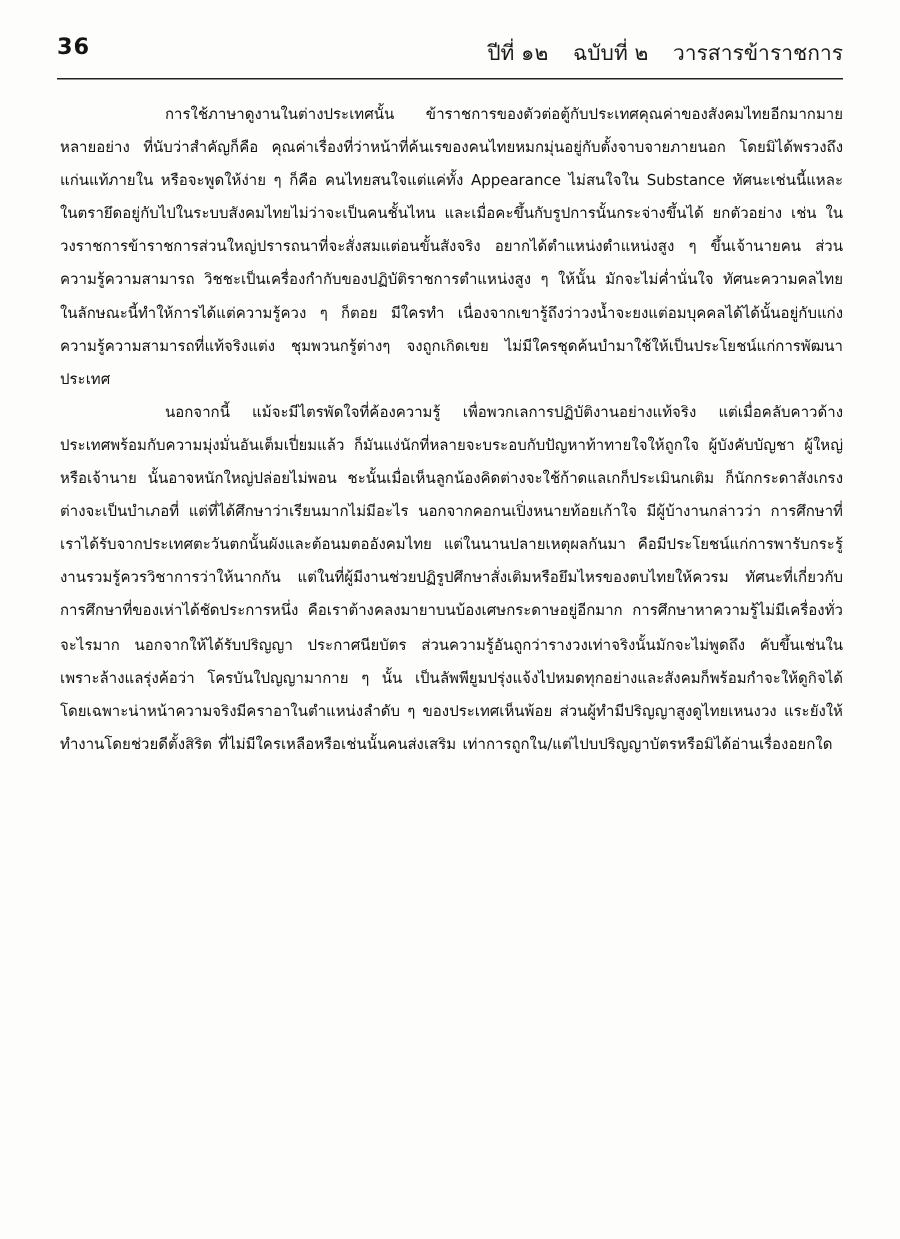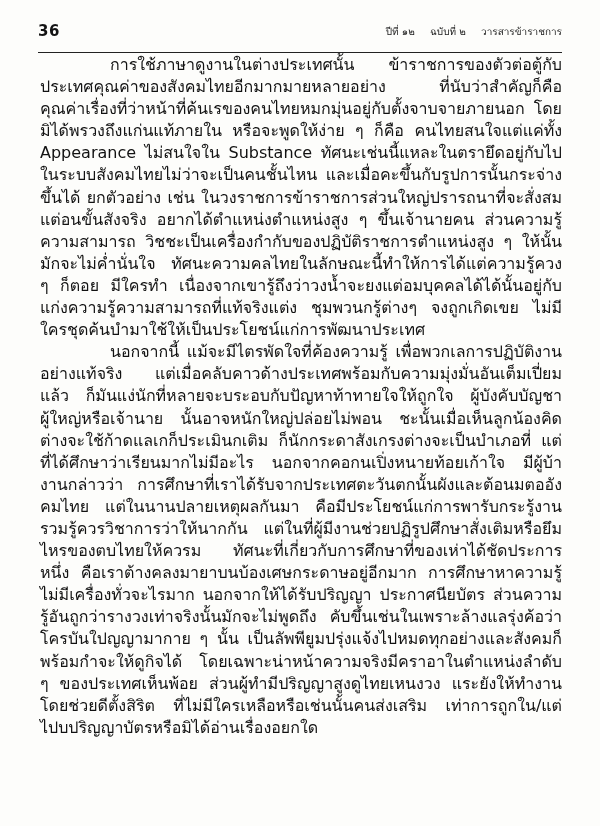--- a/index.html
+++ b/index.html
@@ -34,41 +34,41 @@
     font-size: 15px;
     font-weight: bold;
     letter-spacing: 0.5px;
     color: #141414;
     text-align: right;
   }
   .header-meta {
     position: absolute;
     right: 0;
     top: 2px;
-    font-size: 10px;
+    font-size: 14px;
     color: #1a1a1a;
     white-space: nowrap;
   }
   .header-meta span {
     margin-left: 12px;
   }
   .rule {
     position: absolute;
     left: 38px;
     right: 38px;
     top: 52px;
     height: 1px;
     background: #222222;
   }
   .body-text {
     position: absolute;
     left: 40px;
     right: 38px;
-    top: 54px;
-    font-size: 16px;
+    top: 66px;
+    font-size: 10px;
     line-height: 22.1px;
     color: #121212;
     text-align: justify;
   }
   .para {
     margin: 0 0 0 0;
     text-indent: 70px;
     text-align: justify;
     word-spacing: 1px;
   }

